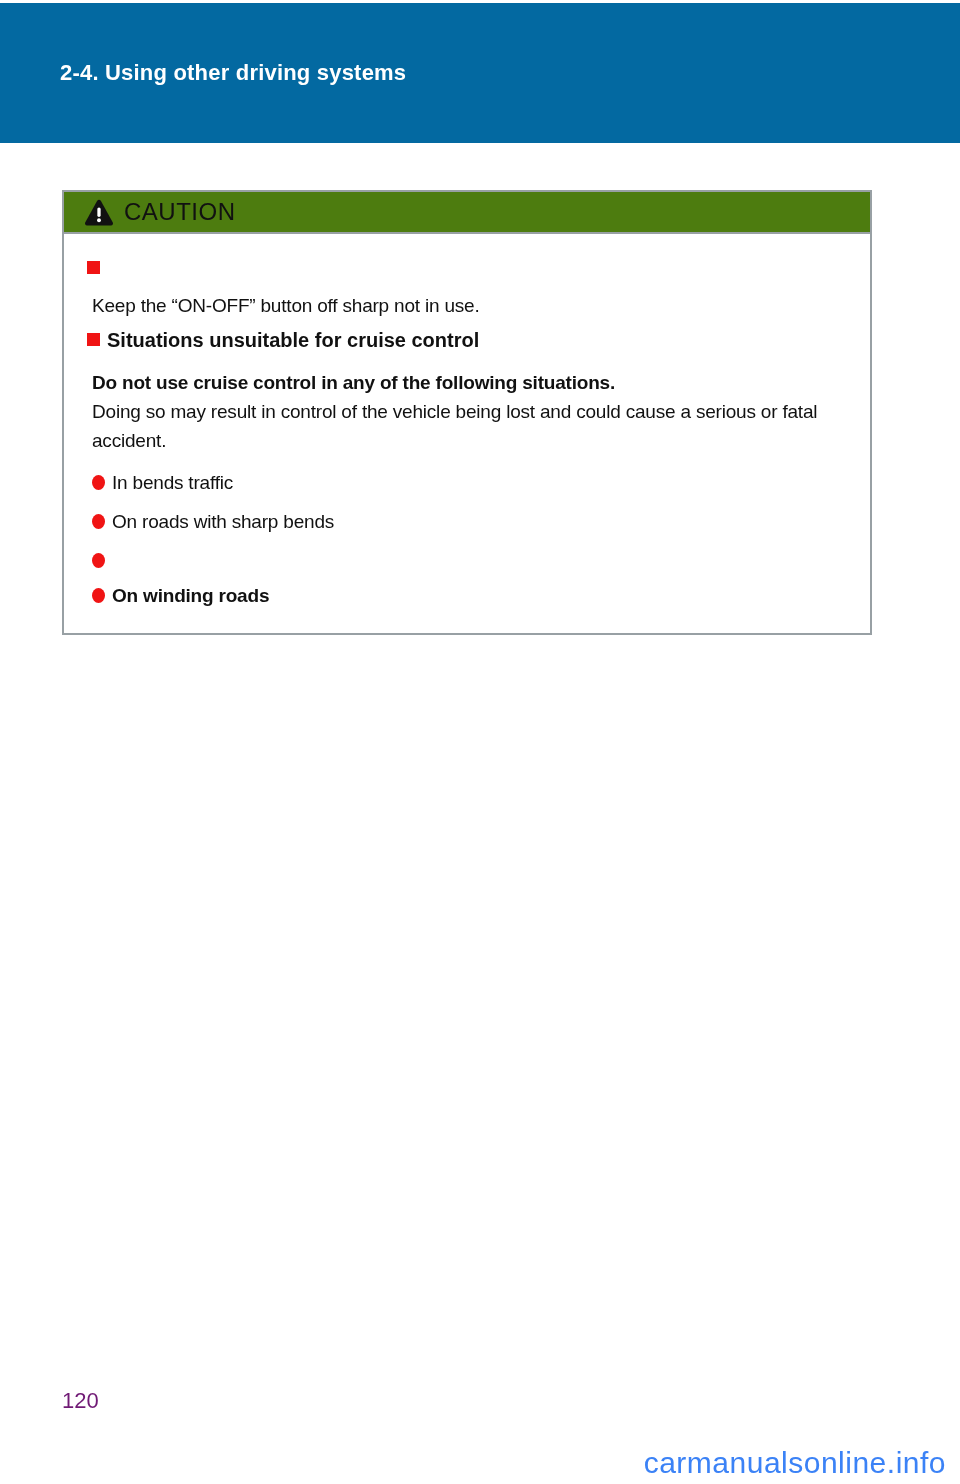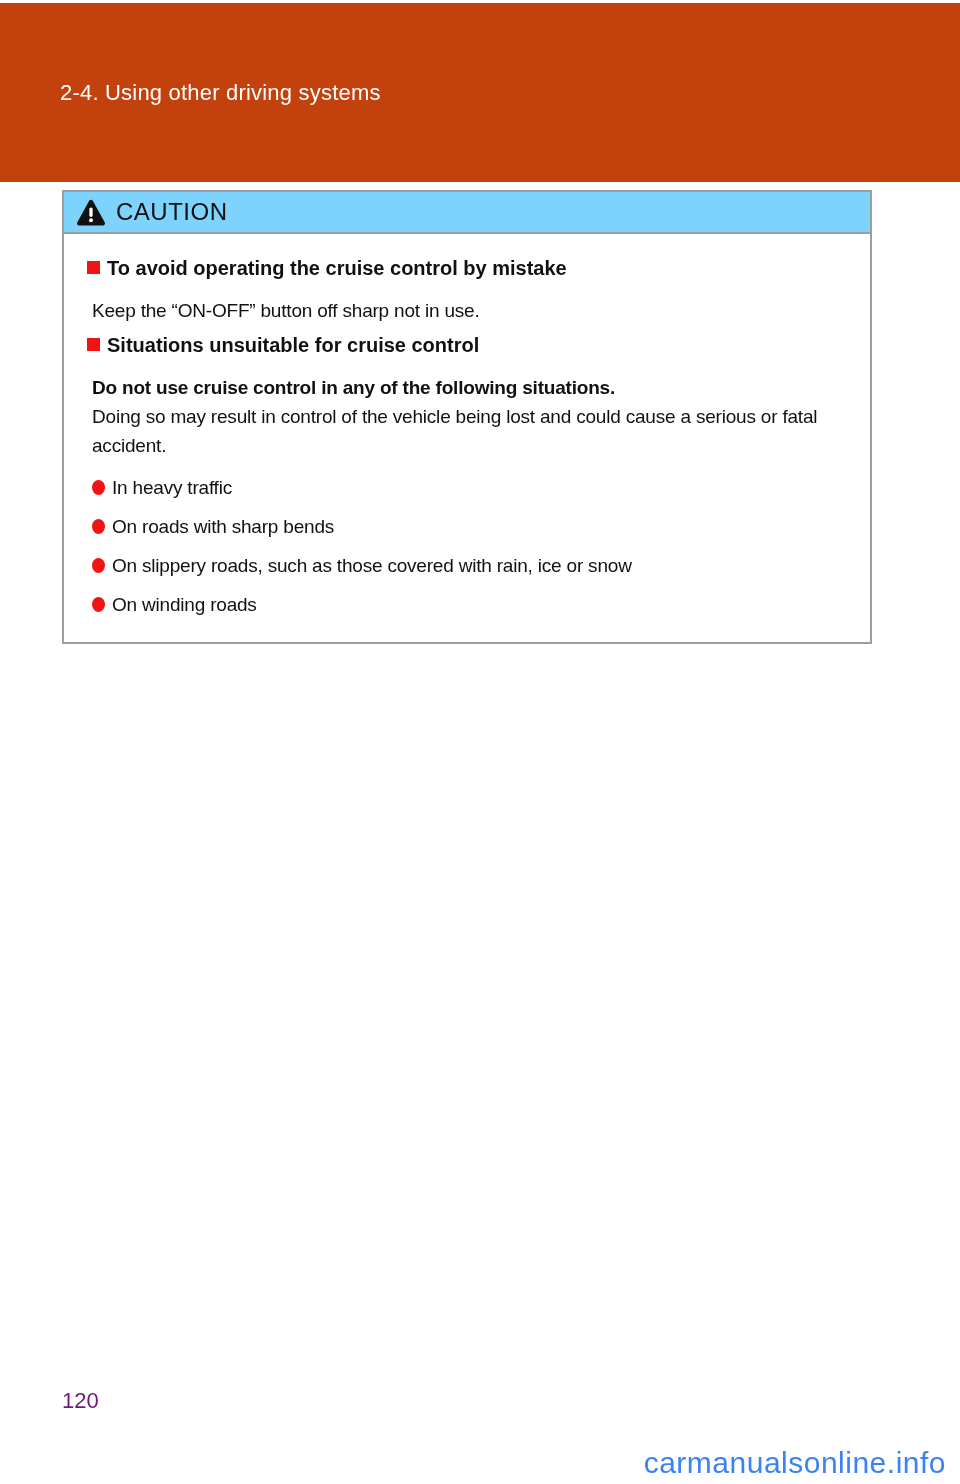--- a/index.html
+++ b/index.html
@@ -9,47 +9,48 @@
     font-family: "Liberation Sans", sans-serif;
     position: relative;
     overflow: hidden;
     color: #111;
   }
 
   
   .green-band {
     position: absolute;
     left: 0; top: 3px;
-    width: 960px; height: 179px;
-    background: #c2410c;
+    width: 960px; height: 140px;
+    background: #0369a1;
+    font-weight: bold;
   }
   .chapter-title {
     position: absolute;
     left: 60px; top: 50%;
     transform: translateY(-50%);
     color: #ffffff;
     font-size: 22px;
     letter-spacing: 0.2px;
   }
 
   
   .caution-box {
     position: absolute;
     left: 62px; top: 190px;
     width: 806px;
     border: 2px solid #98a0a4;
     background: #ffffff;
   }
   .caution-header {
     height: 40px;
-    background: #7dd3fc;
+    background: #4d7c0f;
     border-bottom: 2px solid #98a0a4;
     display: flex;
     align-items: center;
-    padding-left: 12px;
+    padding-left: 20px;
   }
   .warn-tri {
     width: 30px; height: 27px;
     margin-right: 10px;
     flex: none;
     display: block;
   }
   .caution-title {
     font-size: 24px;
     color: #111;
@@ -86,21 +87,21 @@
     padding: 0;
   }
   .bullet-list li {
     display: flex;
     align-items: flex-start;
     font-size: 19px;
     line-height: 22px;
     margin-bottom: 17px;
     letter-spacing: -0.2px;
   }
-  .bullet-list li:last-child { margin-bottom: 0; }
+  .bullet-list li:last-child { margin-bottom: 0; font-weight: bold; }
   .dot {
     width: 13px; height: 15px;
     border-radius: 50%;
     background: #f01414;
     margin: 3px 7px 0 0;
     flex: none;
   }
 
   
   .page-number {
@@ -131,43 +132,41 @@
       <rect x="44.5" y="28" width="11" height="32" rx="5.5" fill="#ffffff"></rect>
       <circle cx="50" cy="71" r="6.5" fill="#ffffff"></circle>
     </svg>
     <span class="caution-title">CAUTION</span>
   </div>
 
   <div class="caution-body">
 
     <div class="section-heading">
       <span class="sq"></span>
-      <span>To avoid operating the cruise control by mistake</span>
     </div>
     <p class="para">Keep the “ON-OFF” button off sharp not in use.</p>
 
     <div class="section-heading">
       <span class="sq"></span>
       <span>Situations unsuitable for cruise control</span>
     </div>
     <p class="para tight">Do not use cruise control in any of the following situations.</p>
     <p class="para last">Doing so may result in control of the vehicle being lost and could cause a serious or fatal accident.</p>
 
     <ul class="bullet-list">
       <li>
         <span class="dot"></span>
-        <span>In heavy traffic</span>
+        <span>In bends traffic</span>
       </li>
       <li>
         <span class="dot"></span>
         <span>On roads with sharp bends</span>
       </li>
       <li>
         <span class="dot"></span>
-        <span>On slippery roads, such as those covered with rain, ice or snow</span>
       </li>
       <li>
         <span class="dot"></span>
         <span>On winding roads</span>
       </li>
     </ul>
 
   </div>
 </div>
 

